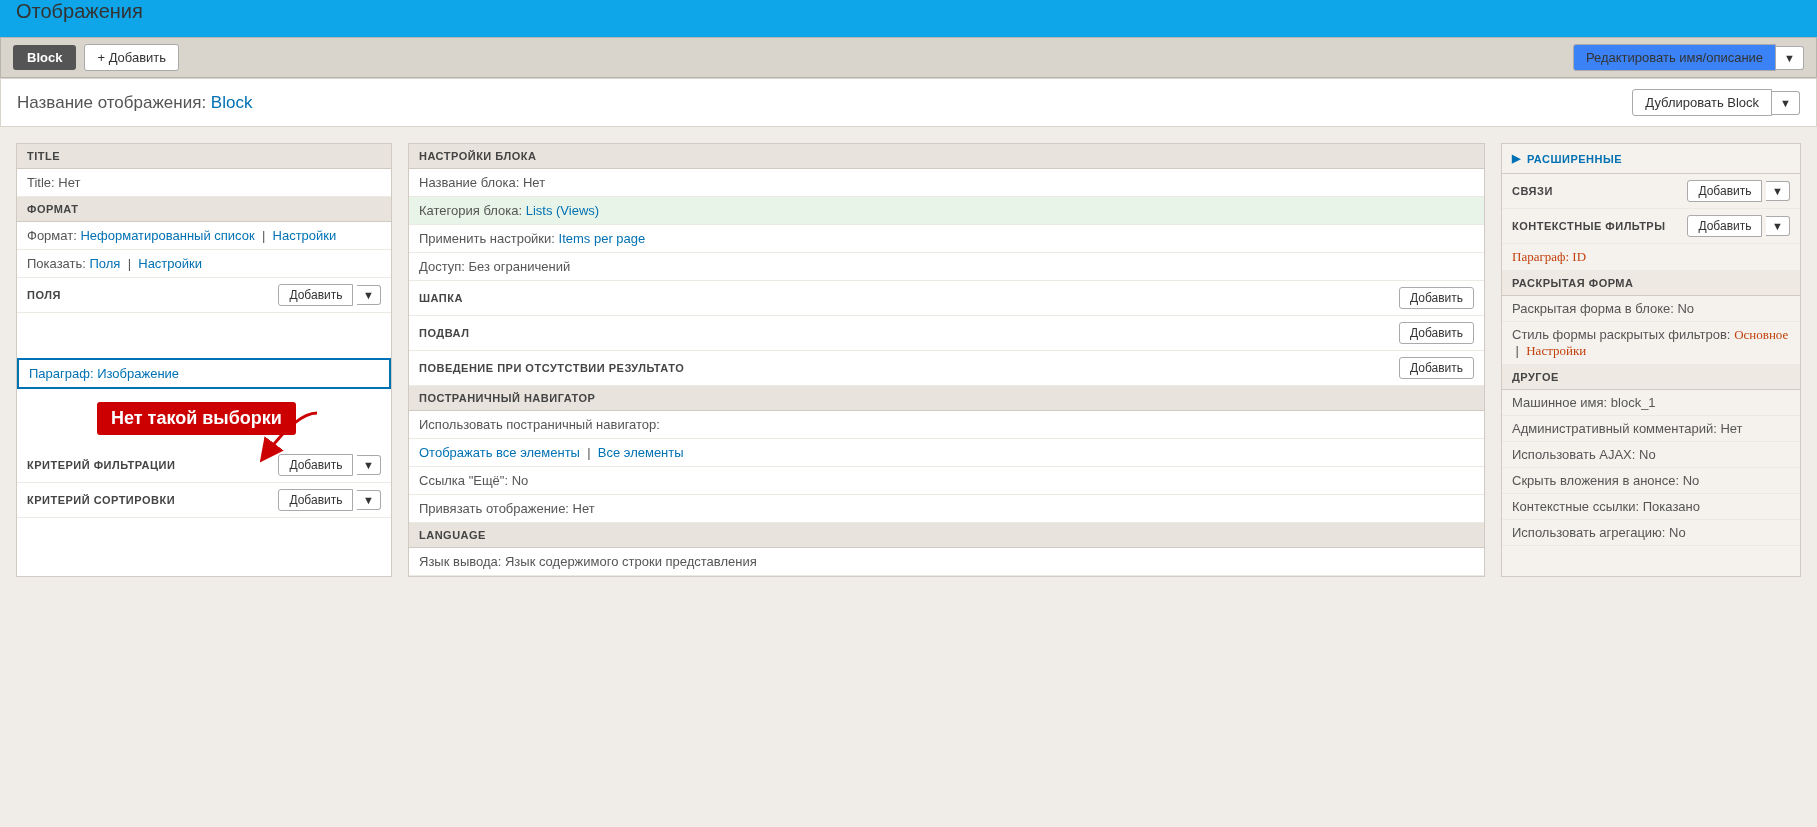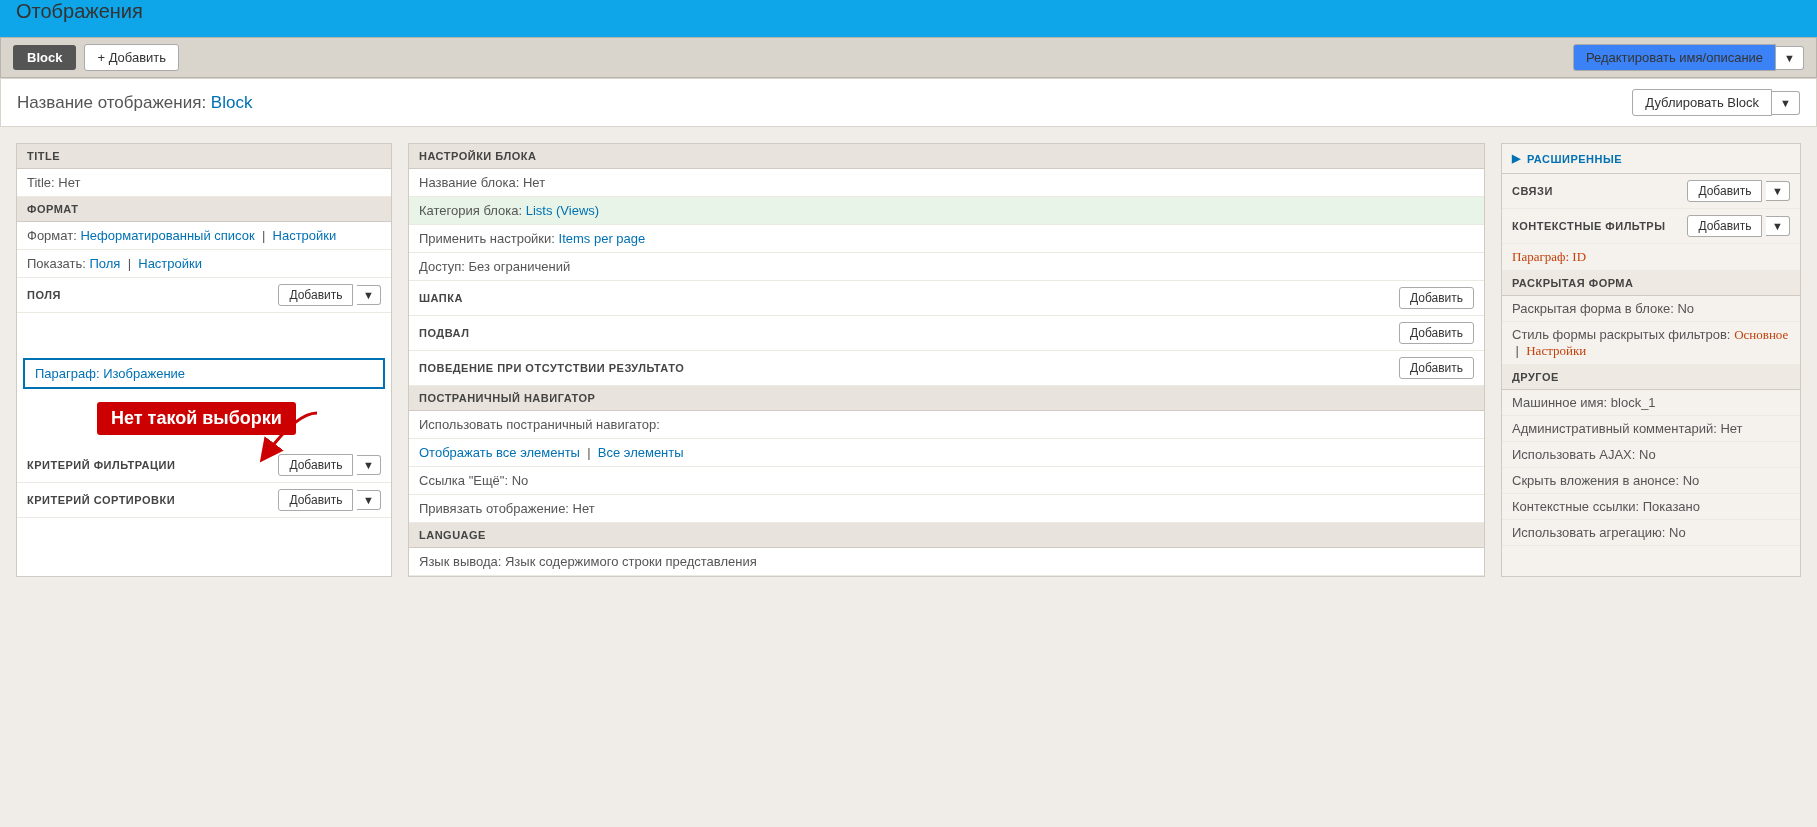--- a/index.html
+++ b/index.html
@@ -161,21 +161,21 @@
       border: 1px solid #aaa;
       border-left: none;
       padding: 3px 6px;
       font-size: 11px;
       border-radius: 0 3px 3px 0;
       cursor: pointer;
     }
     .field-item {
       padding: 6px 10px;
       border: 2px solid #0071b3;
-      margin: 6px;
+      margin: 0;
       cursor: pointer;
       color: #0071b3;
       font-size: 13px;
     }
 
     
     .arrow-container {
       position: relative;
     }
 

